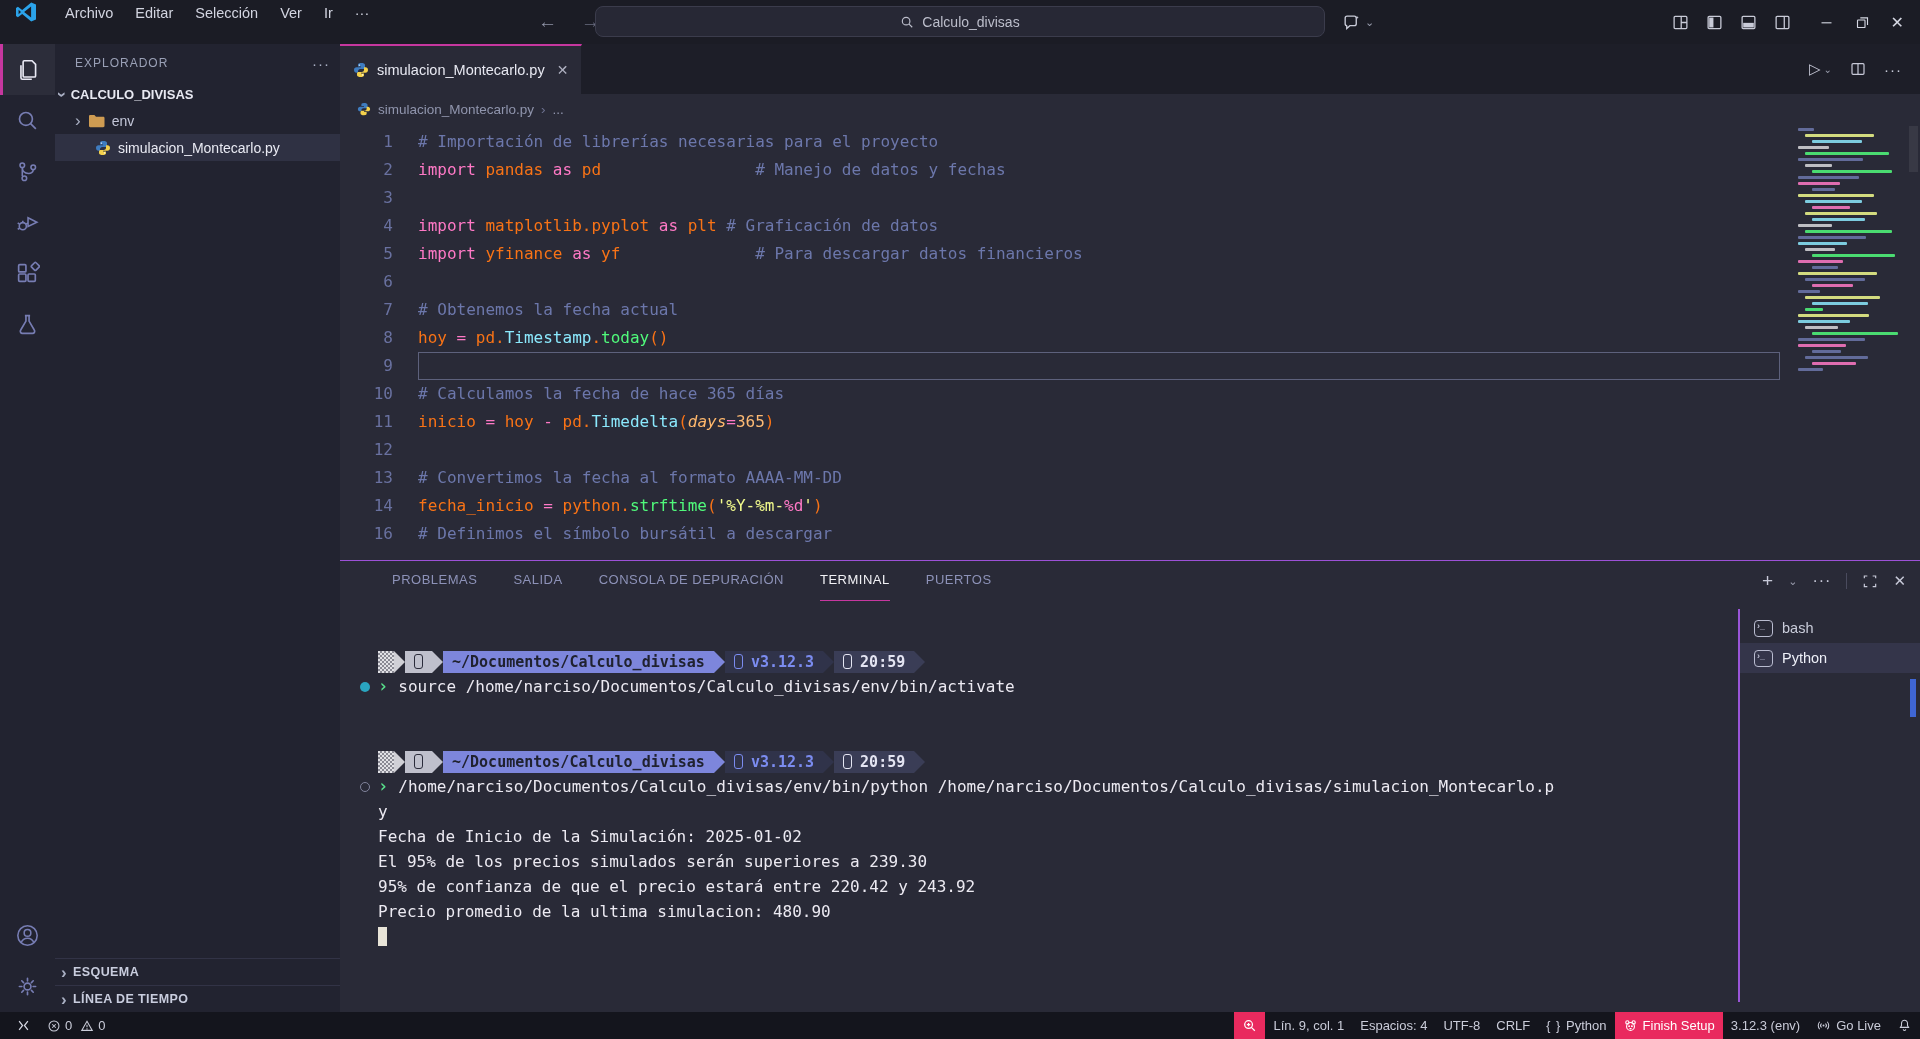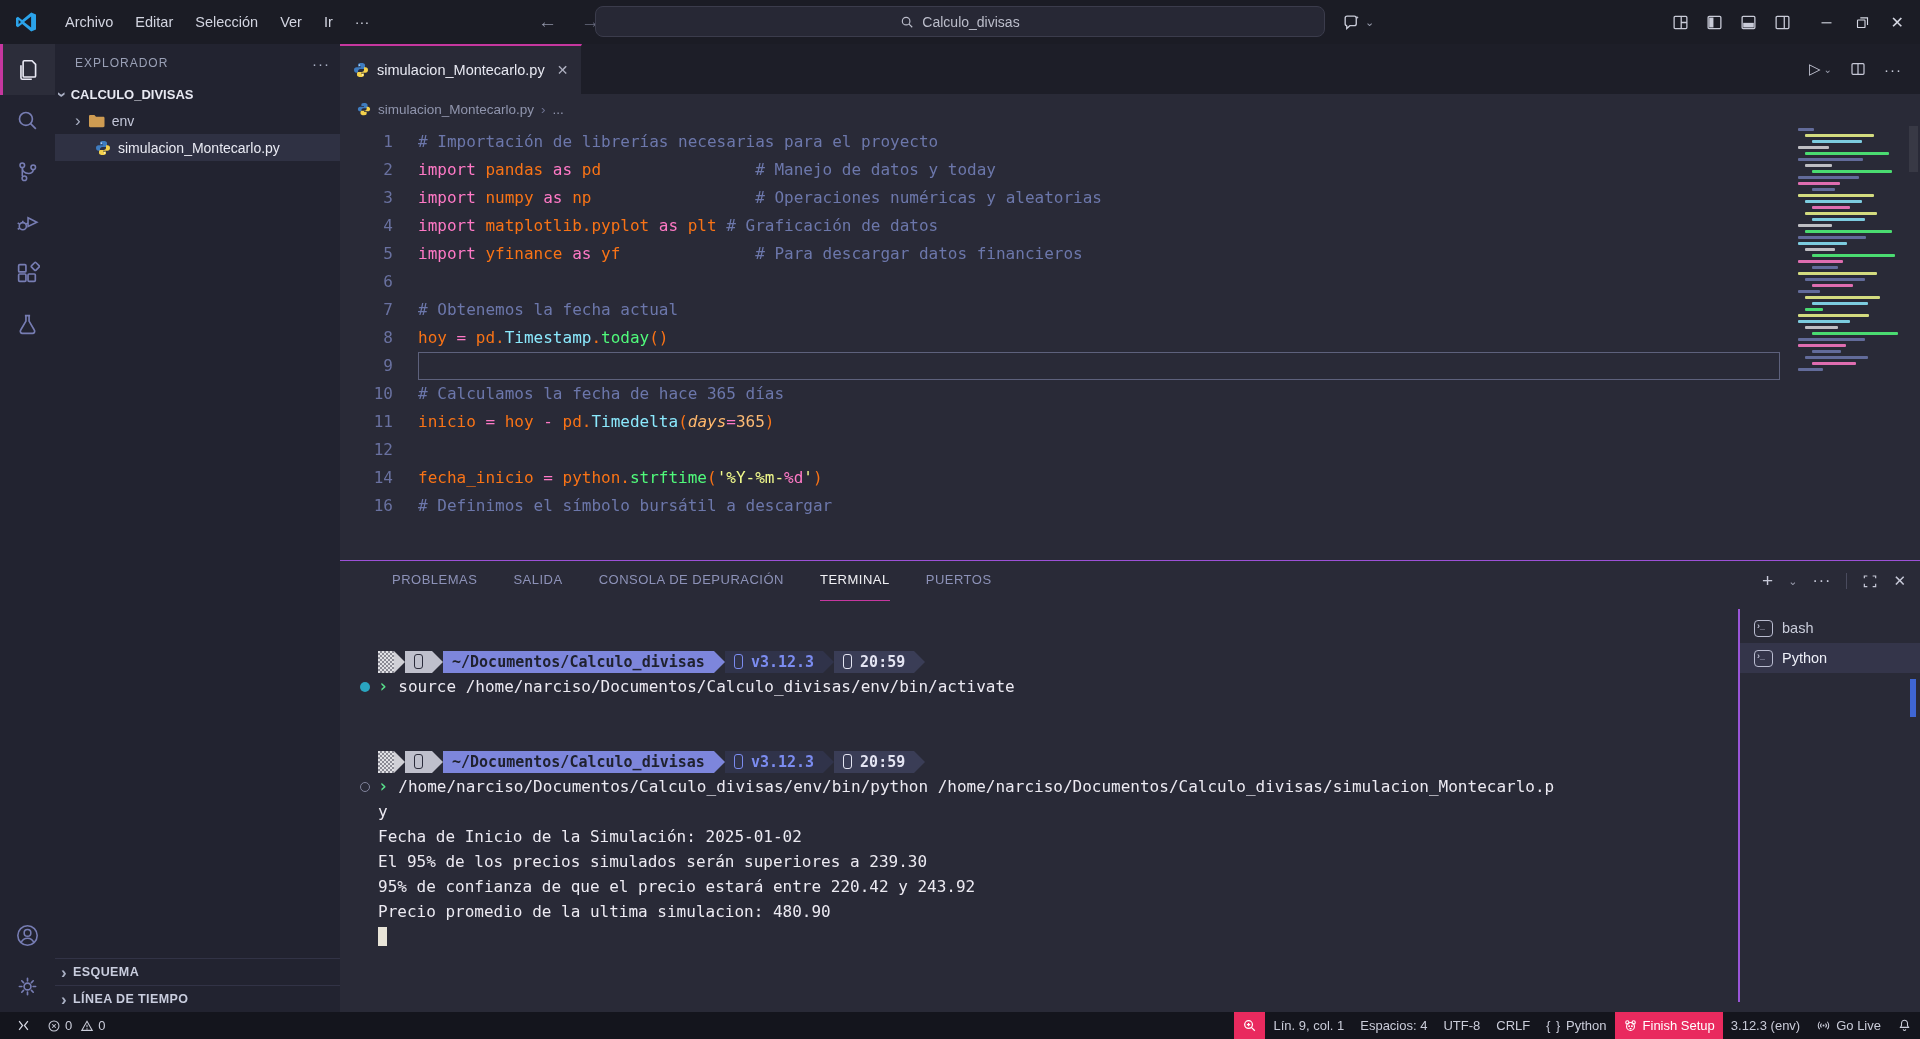--- a/index.html
+++ b/index.html
@@ -1,21 +1,21 @@
 <!DOCTYPE html>
 <html><head>
 <meta charset="utf-8">
 <style>
   * { margin:0; padding:0; box-sizing:border-box; }
   html,body { width:1920px; height:1039px; overflow:hidden; background:#1b1c25;
     font-family:"Liberation Sans", sans-serif; -webkit-font-smoothing:antialiased; }
   .mono { font-family:"DejaVu Sans Mono", monospace; }
 
   
-  .titlebar { position:relative; height:44px; background:#1b1c25; display:flex; align-items:center; }
+  .titlebar { position:relative; height:44px; background:#1b1c25; display:flex; align-items:flex-start; }
   .vscode-logo { margin-left:14px; width:24px; height:24px; flex:none; }
   .menus { display:flex; margin-left:16px; }
   .menu-item { padding:5px 11px; color:#d2d4e0; font-size:14.5px; border-radius:6px; cursor:default; }
   .nav-arrows { position:absolute; left:calc(50% - 422px); top:0; height:44px; display:flex; align-items:center; gap:24px;
     color:#8f93a6; font-size:19px; }
   .search-box { position:absolute; left:50%; transform:translateX(-50%); top:6px; width:730px; height:31px;
     background:#272835; border:1px solid #3b3c4c; border-radius:8px; color:#bcbecb; font-size:14px;
     display:flex; align-items:center; justify-content:center; gap:8px; }
   .copilot-group { position:absolute; left:calc(50% + 382px); top:0; height:44px; display:flex; align-items:center; gap:4px; color:#c9cbd8; }
   .tb-right { position:absolute; right:0; top:0; height:44px; display:flex; align-items:center; padding-right:16px; }
@@ -338,25 +338,24 @@
     </div>
 
     <div class="code-area">
       <div class="code-lines" id="code-lines">
           <div class="code-line">
             <span class="ln">1</span>
             <span class="code-text"><span class="t-cm"># Importación de librerías necesarias para el proyecto</span></span>
           </div>
           <div class="code-line">
             <span class="ln">2</span>
-            <span class="code-text"><span class="t-kw">import</span><span class="t-df"> pandas </span><span class="t-kw">as</span><span class="t-df"> pd</span><span class="t-df">                </span><span class="t-cm"># Manejo de datos y today</span></span>
+            <span class="code-text"><span class="t-kw">import</span><span class="t-df"> pandas </span><span class="t-kw">as</span><span class="t-df"> pd</span><span class="t-df">                </span><span class="t-cm"># Manejo de datos y fechas</span></span>
           </div>
           <div class="code-line">
             <span class="ln">3</span>
-            <span class="code-text"><span class="t-kw">import</span><span class="t-df"> numpy </span><span class="t-kw">as</span><span class="t-df"> np</span><span class="t-df">                 </span><span class="t-cm"># Operaciones numéricas y aleatorias</span></span>
           </div>
           <div class="code-line">
             <span class="ln">4</span>
             <span class="code-text"><span class="t-kw">import</span><span class="t-df"> matplotlib.pyplot </span><span class="t-kw">as</span><span class="t-df"> plt </span><span class="t-cm"># Graficación de datos</span></span>
           </div>
           <div class="code-line">
             <span class="ln">5</span>
             <span class="code-text"><span class="t-kw">import</span><span class="t-df"> yfinance </span><span class="t-kw">as</span><span class="t-df"> yf</span><span class="t-df">              </span><span class="t-cm"># Para descargar datos financieros</span></span>
           </div>
           <div class="code-line">
@@ -380,20 +379,24 @@
             <span class="ln">10</span>
             <span class="code-text"><span class="t-cm"># Calculamos la fecha de hace 365 días</span></span>
           </div>
           <div class="code-line">
             <span class="ln">11</span>
             <span class="code-text"><span class="t-df">inicio </span><span class="t-kw">=</span><span class="t-df"> hoy </span><span class="t-kw">-</span><span class="t-df"> pd.</span><span class="t-cy">Timedelta</span><span class="t-df">(</span><span class="t-or">days</span><span class="t-kw">=</span><span class="t-pu">365</span><span class="t-df">)</span></span>
           </div>
           <div class="code-line">
             <span class="ln">12</span>
             <span class="code-text"></span>
+          </div>
+          <div class="code-line">
+            <span class="ln">13</span>
+            <span class="code-text"><span class="t-cm"># Convertimos la fecha al formato AAAA-MM-DD</span></span>
           </div>
           <div class="code-line">
             <span class="ln">14</span>
             <span class="code-text"><span class="t-df">fecha_inicio </span><span class="t-kw">=</span><span class="t-df"> python.</span><span class="t-gr">strftime</span><span class="t-df">(</span><span class="t-ye">'%Y-%m-</span><span class="t-pk">%d</span><span class="t-ye">'</span><span class="t-df">)</span></span>
           </div>
           <div class="code-line">
             <span class="ln">16</span>
             <span class="code-text"><span class="t-cm"># Definimos el símbolo bursátil a descargar</span></span>
           </div>
         </div>

